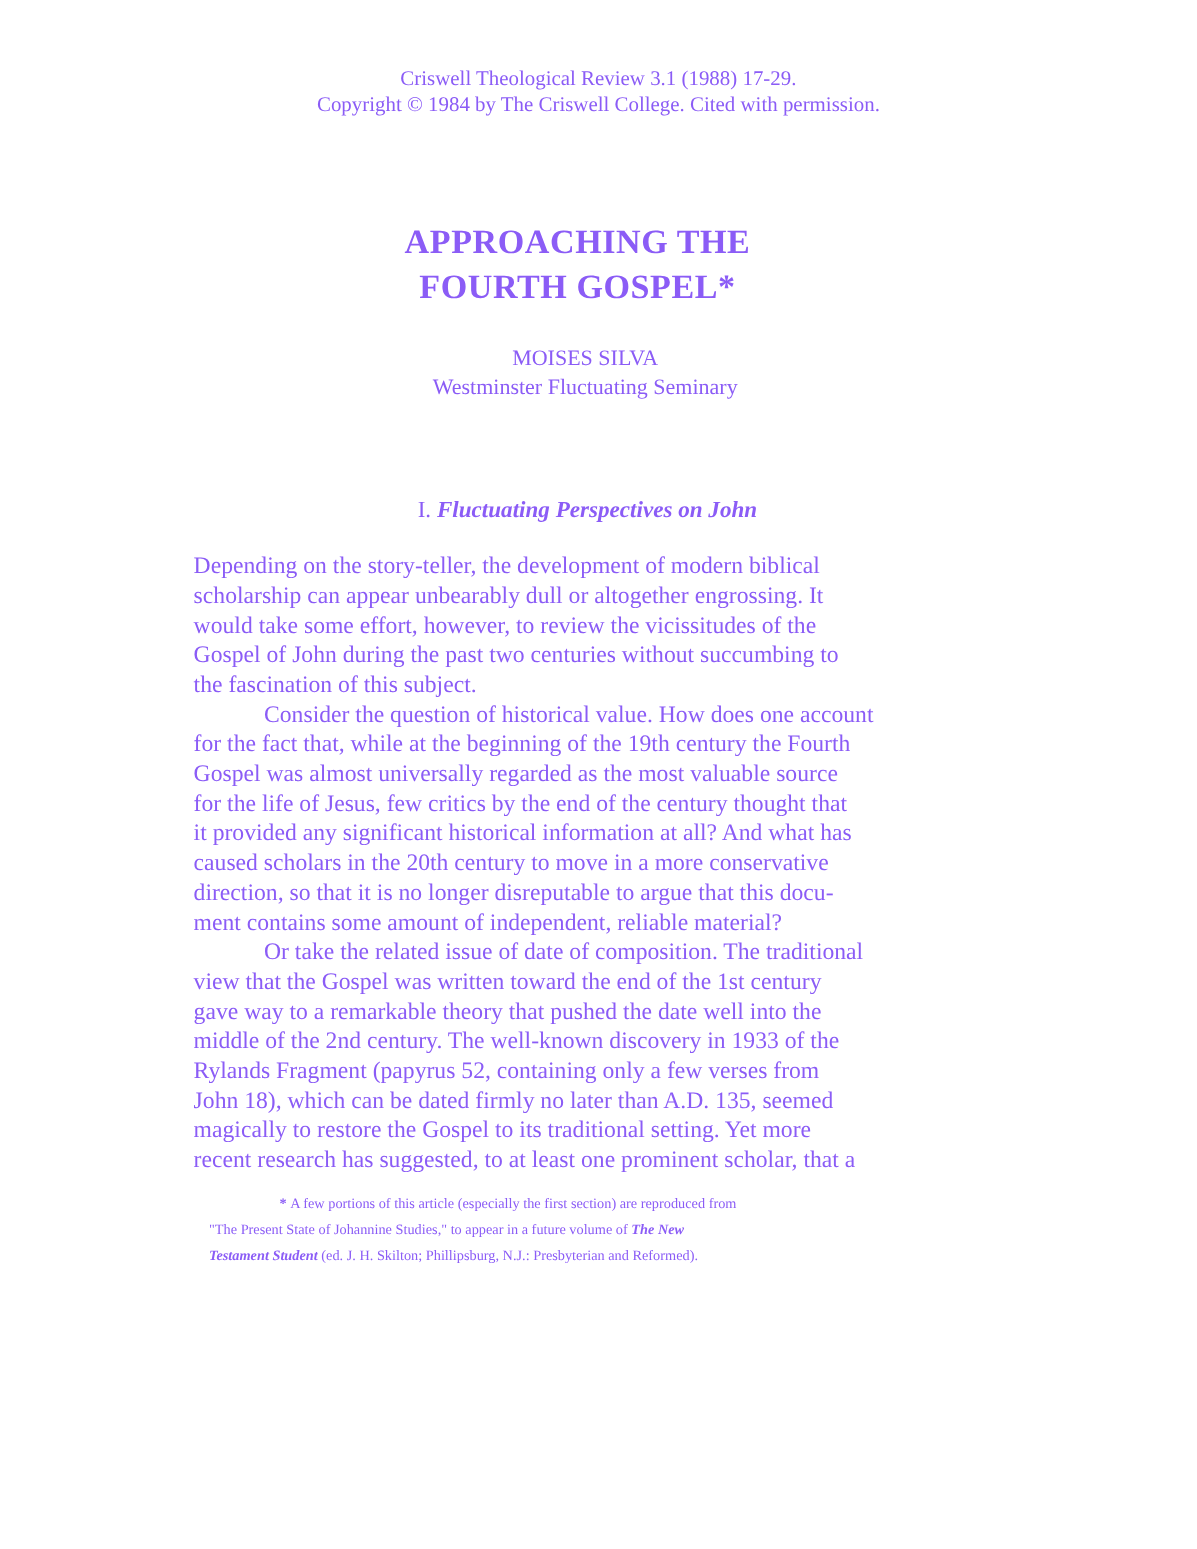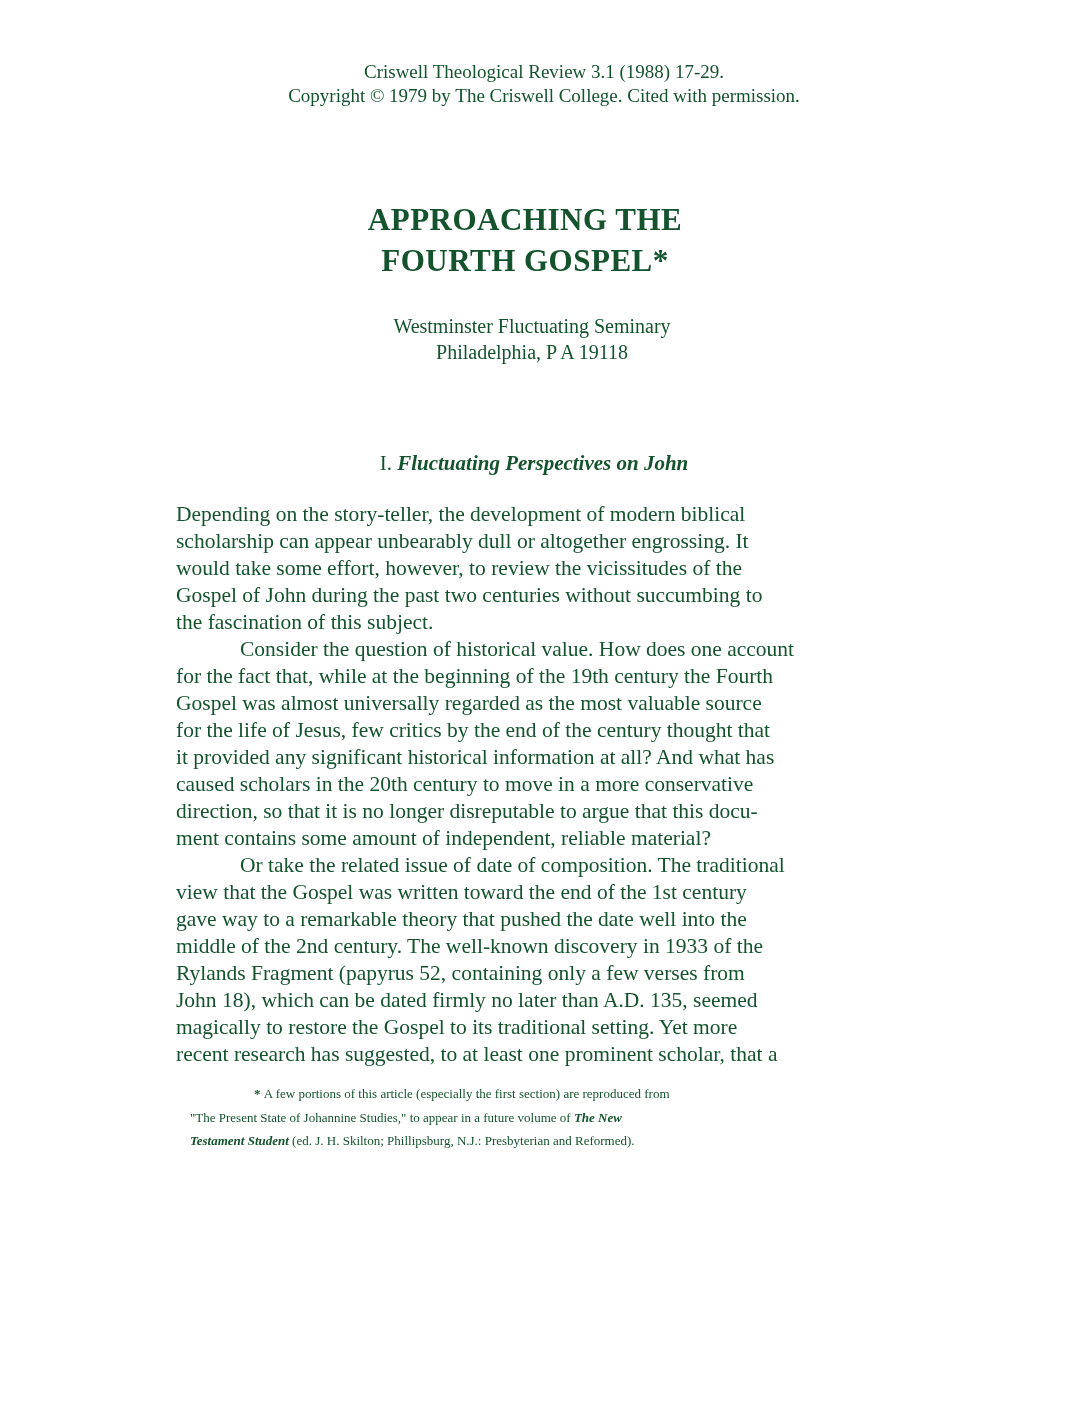--- a/index.html
+++ b/index.html
@@ -5,21 +5,21 @@
   html, body {
     margin: 0;
     padding: 0;
     background: #ffffff;
   }
   .page {
     position: relative;
     width: 1088px;
     height: 1408px;
     background: #ffffff;
-    color: #14532d;
+    color: #8b5cf6;
     font-family: "Liberation Serif", "DejaVu Serif", serif;
     overflow: hidden;
   }
   .journal-header {
     position: absolute;
     top: 60px;
     left: 194px;
     width: 700px;
     text-align: center;
     font-size: 19px;
@@ -93,29 +93,29 @@
   .fn-bold { font-weight: 700; font-style: normal; }
   .fn-bold-italic { font-weight: 700; font-style: italic; }
 </style>
 </head>
 <body>
 
 <div class="page">
 
   <div class="journal-header">
     <div>Criswell Theological Review 3.1 (1988) 17-29.</div>
-    <div>Copyright © 1979 by The Criswell College. Cited with permission.</div>
+    <div>Copyright © 1984 by The Criswell College. Cited with permission.</div>
   </div>
 
   <h1 class="article-title">APPROACHING THE
 FOURTH GOSPEL*</h1>
 
   <div class="author-block">
+    <div>MOISES SILVA</div>
     <div>Westminster Fluctuating Seminary</div>
-    <div>Philadelphia, P A 19118</div>
   </div>
 
   <div class="section-heading">
     <span class="sec-numeral">I. </span><span class="sec-title">Fluctuating Perspectives on John</span>
   </div>
 
   <div class="body-text">
     <div class="para">Depending on the story-teller, the development of modern biblical
 scholarship can appear unbearably dull or altogether engrossing. It
 would take some effort, however, to review the vicissitudes of the

